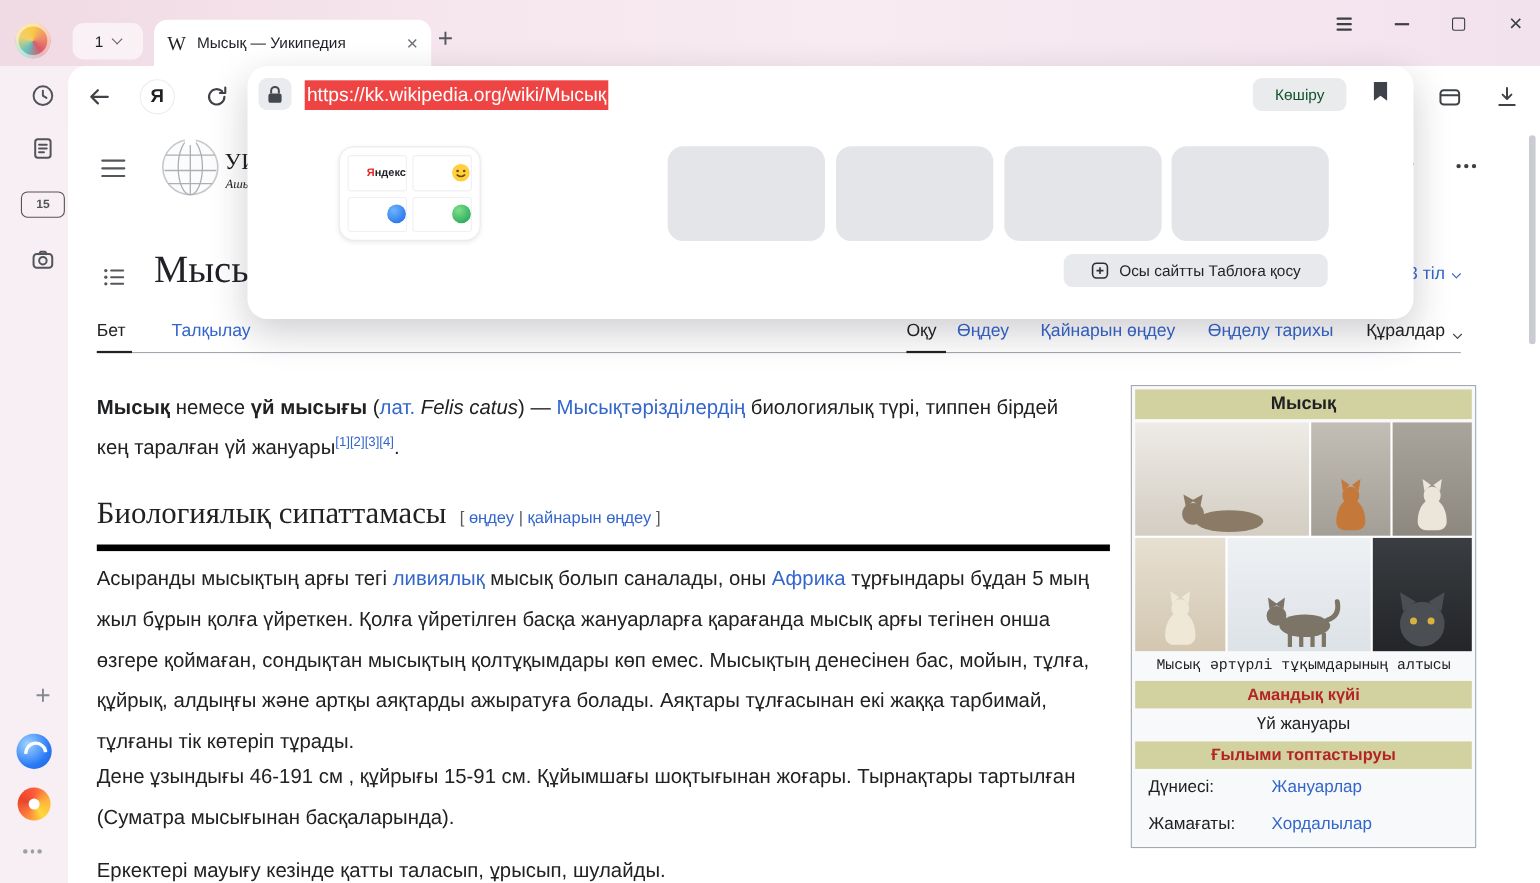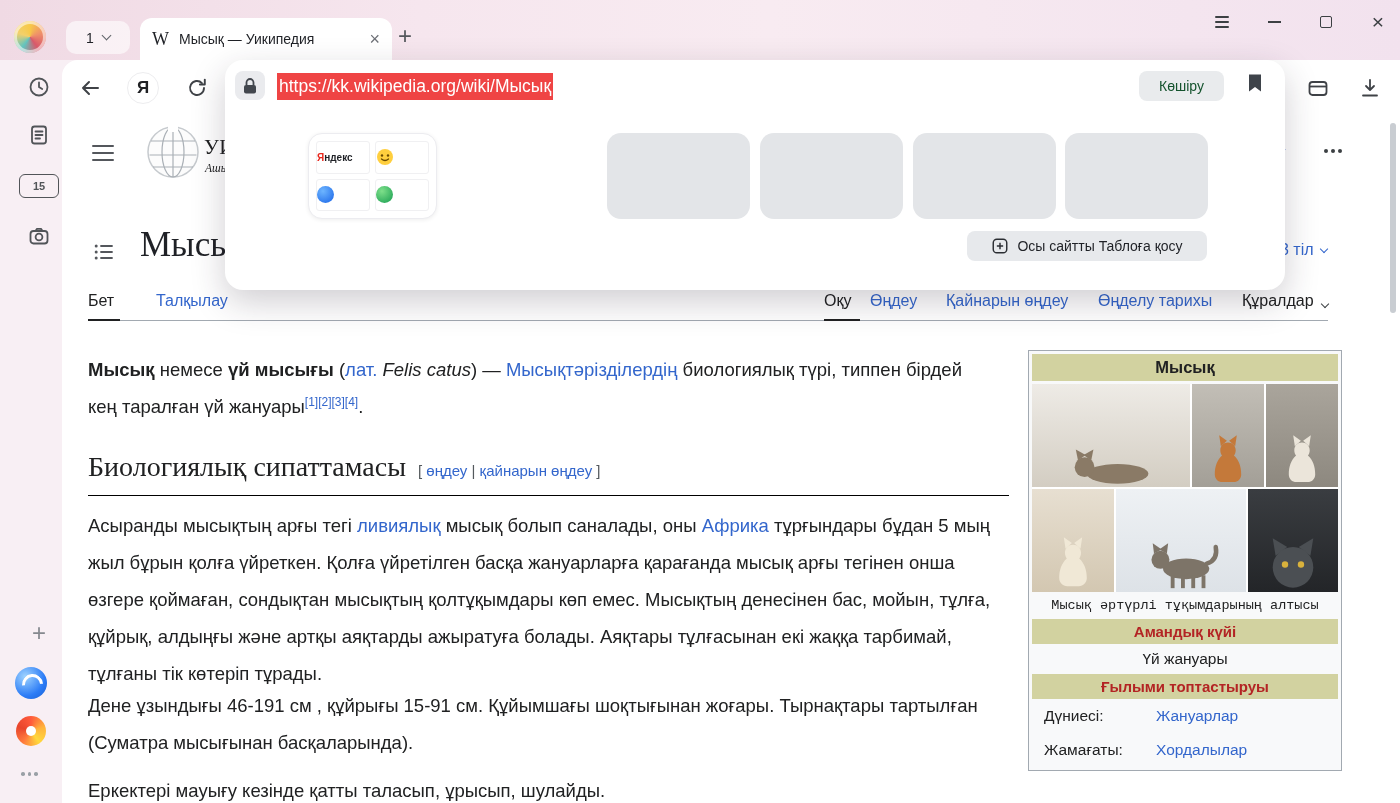--- a/index.html
+++ b/index.html
@@ -93,21 +93,21 @@
   .t-tools-chev { position:absolute; left:1260px; top:186px; }
   .active-underline { position:absolute; top:204px; height:2px; background:#202122; }
   .u-bet { left:26px; width:32px; } .u-oku { left:762px; width:36px; }
 
   .para { position:absolute; left:26px; width:905px; font-size:18.5px; line-height:37px; color:#202122; }
   .p1 { top:236px; } .p2 { top:392px; } .p3 { top:572px; } .p4 { top:657px; }
   .bold { font-weight:700; } .italic { font-style:italic; }
   .wlink { color:#3366cc; }
   sup.ref { font-size:12px; line-height:0; } sup.ref a { color:#3366cc; }
 
-  .h2wrap { position:absolute; left:26px; top:336px; width:921px; border-bottom:1px solid #000000;
+  .h2wrap { position:absolute; left:26px; top:336px; width:921px; border-bottom:6px solid #000000;
     padding-bottom:12px; display:flex; align-items:baseline; gap:12px; }
   .h2 { font-family:"Liberation Serif","DejaVu Serif",serif; font-size:28px; font-weight:normal; color:#202122; }
   .editsection { font-size:15px; color:#54595d; }
 
   
   .infobox { position:absolute; left:966px; top:235px; width:314px; background:#f8f9fa;
     border:1px solid #a2a9b1; padding:3px; font-size:15px; }
   .ib-title { background:#d2d2a0; text-align:center; font-weight:bold; font-size:16.5px; padding:4px 0; color:#202122; }
   .ib-collage { margin-top:3px; background:#fff; }
   .ib-r { display:flex; gap:2px; height:103px; } .ib-r + .ib-r { margin-top:2px; }
@@ -136,21 +136,21 @@
   .url .sel { background:#ef4444; color:#fff; padding:3px 2px 4px; }
   .copy { position:absolute; right:61px; top:11px; height:30px; padding:0 20px; border-radius:8px;
     border:none; background:#e9ebed; color:#14532d; font-size:14px; font-family:inherit; }
   .bm { position:absolute; right:22px; top:13px; }
   .tiles { position:absolute; left:0; top:73px; width:1060px; height:86px; }
   .tile { position:absolute; top:0; height:86px; border-radius:14px; }
   .tile.white { background:#fff; border:1px solid #ececf0; box-shadow:0 1px 4px rgba(0,0,0,.07); }
   .tile.collage { left:83px; width:129px; padding:7px; display:grid; grid-template-columns:1fr 1fr;
     grid-template-rows:1fr 1fr; gap:5px; }
   .tile.collage .cell { background:#fff; border:1px solid #f0f0f2; border-radius:3px;
-    display:flex; align-items:center; justify-content:flex-start; }
+    display:flex; align-items:center; justify-content:flex-end; }
   .yx { font-size:10px; font-weight:bold; color:#1f2126; }
   .yx b { color:#e8281e; }
   .dot { display:inline-block; width:17px; height:17px; border-radius:50%; }
   .dot.blue  { background:radial-gradient(circle at 35% 30%, #6db5ff, #1964e7); }
   .dot.green { background:radial-gradient(circle at 35% 30%, #7ee08a, #169c4f); }
   .tile.kk { left:230px; width:142px; display:flex; align-items:center; justify-content:center;
     font-size:27px; color:#3c4043; }
   .tile.empty { background:#e3e5e8; width:143px; }
   .e1 { left:382px; } .e2 { left:535px; } .e3 { left:688px; } .e4 { left:840px; }
   .addbtn { position:absolute; left:742px; top:171px; width:240px; height:30px; border:none; border-radius:8px;

